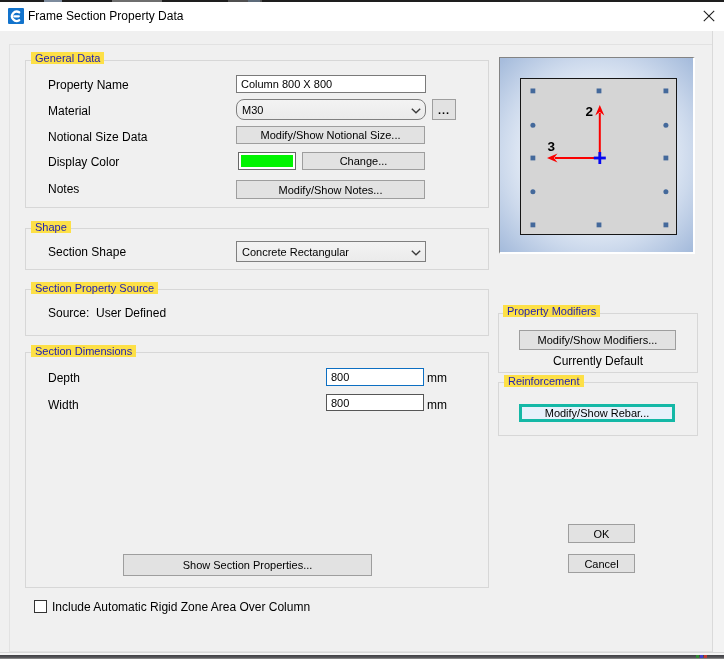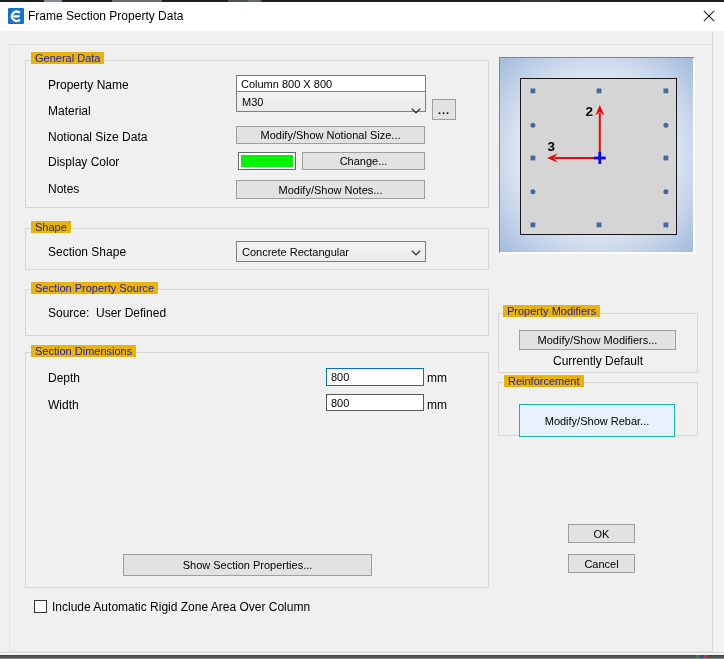--- a/index.html
+++ b/index.html
@@ -1,21 +1,21 @@
 <!DOCTYPE html>
 <html><head>
 <meta charset="utf-8">
 <style>
   html,body{margin:0;padding:0;}
   body{width:724px;height:659px;overflow:hidden;background:#f0f0f0;
        font-family:"Liberation Sans", sans-serif;position:relative;}
   .abs{position:absolute;box-sizing:border-box;}
   .lbl{position:absolute;font-size:12px;color:#000;white-space:nowrap;}
   .grp{position:absolute;box-sizing:border-box;border:1px solid #d7d7d7;}
-  .leg{position:absolute;font-size:11px;color:#2222b2;background:#eab308;
+  .leg{position:absolute;font-size:11px;color:#2222b2;background:#fde047;
        padding:0 4px;white-space:nowrap;}
   .btn{position:absolute;box-sizing:border-box;background:#e2e2e2;border:1px solid #9e9e9e;
        font-size:11px;color:#000;text-align:center;display:flex;align-items:center;justify-content:center;
        white-space:nowrap;}
   .txt{position:absolute;box-sizing:border-box;background:#fff;border:1px solid #7a7a7a;
        font-size:11px;color:#000;display:flex;align-items:center;padding-left:4px;white-space:nowrap;}
   .cmb{position:absolute;box-sizing:border-box;background:linear-gradient(#f3f3f3,#ebebeb);
        border:1px solid #7f7f7f;font-size:11px;color:#000;display:flex;align-items:center;
        padding-left:5px;white-space:nowrap;}
 </style>
@@ -60,21 +60,21 @@
 <div class="grp" style="left:25px;top:289px;width:464px;height:47px;"></div>
 <div class="leg" style="left:31px;top:282px;">Section Property Source</div>
 
 <div class="grp" style="left:25px;top:352px;width:464px;height:236px;"></div>
 <div class="leg" style="left:31px;top:345px;">Section Dimensions</div>
 
 <div class="lbl" style="left:48px;top:78px;">Property Name</div>
 <div class="txt" style="left:236px;top:75px;width:190px;height:18px;">Column 800 X 800</div>
 
 <div class="lbl" style="left:48px;top:104px;">Material</div>
-<div class="cmb" style="left:236px;top:91px;width:190px;height:21px;">M30</div>
+<div class="cmb" style="left:236px;top:99px;width:190px;height:21px;border-radius:8px;">M30</div>
 <svg class="abs" style="left:411px;top:108px;" width="10" height="6" viewBox="0 0 10 6">
   <path d="M0.8 0.8 L5 4.8 L9.2 0.8" stroke="#3c3c3c" stroke-width="1.4" fill="none"></path>
 </svg>
 <div class="btn" style="left:432px;top:99px;width:24px;height:21px;font-weight:bold;letter-spacing:1px;">...</div>
 
 <div class="lbl" style="left:48px;top:130px;">Notional Size Data</div>
 <div class="btn" style="left:236px;top:126px;width:189px;height:18px;">Modify/Show Notional Size...</div>
 
 <div class="lbl" style="left:48px;top:155px;">Display Color</div>
 <div class="abs" style="left:238px;top:152px;width:58px;height:18px;background:#fff;border:1px solid #686868;padding:2px;">
@@ -146,16 +146,16 @@
   </svg>
 </div>
 
 <div class="grp" style="left:498px;top:313px;width:200px;height:60px;"></div>
 <div class="leg" style="left:503px;top:305px;">Property Modifiers</div>
 <div class="btn" style="left:519px;top:330px;width:157px;height:20px;">Modify/Show Modifiers...</div>
 <div class="lbl" style="left:498px;top:354px;width:200px;text-align:center;">Currently Default</div>
 
 <div class="grp" style="left:498px;top:382px;width:200px;height:54px;"></div>
 <div class="leg" style="left:504px;top:375px;">Reinforcement</div>
-<div class="btn" style="left:519px;top:404px;width:156px;height:33px;background:#e7f1fb;border:1px solid #14b8a6;">Modify/Show Rebar...</div>
+<div class="btn" style="left:519px;top:404px;width:156px;height:18px;background:#e7f1fb;border:3px solid #14b8a6;">Modify/Show Rebar...</div>
 
 <div class="btn" style="left:568px;top:524px;width:67px;height:19px;">OK</div>
 <div class="btn" style="left:568px;top:554px;width:67px;height:19px;">Cancel</div>
 
 </body></html>

